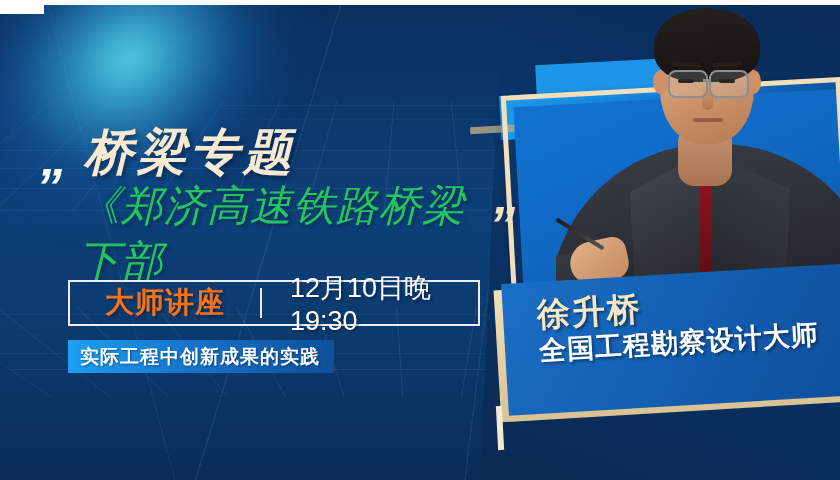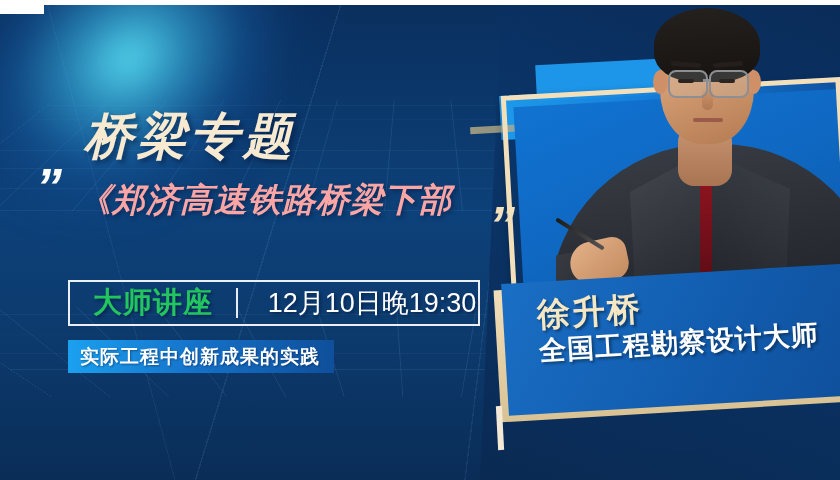--- a/index.html
+++ b/index.html
@@ -202,58 +202,58 @@
   }
   .name-sub{
     font-size:27px;font-weight:700;letter-spacing:1px;
     color:#ffffff;
     text-shadow:2px 2px 3px rgba(0,0,0,.42);
     line-height:1.2;margin-top:2px;
   }
 
   
   .maintitle{
-    position:absolute;left:84px;top:104px;
+    position:absolute;left:84px;top:120px;
     font-size:49px;font-weight:700;font-style:italic;
     letter-spacing:4px;
     color:#f7ead0;
     text-shadow:3px 3px 5px rgba(0,20,55,.55);
     white-space:nowrap;
   }
   .quote-open{
     position:absolute;left:36px;top:172px;
     font-size:52px;font-weight:900;font-style:italic;
     color:#ffffff;line-height:.6;letter-spacing:-4px;
   }
   .quote-close{
     position:absolute;left:489px;top:210px;
     font-size:52px;font-weight:900;font-style:italic;
     color:#f3e1bc;line-height:.6;letter-spacing:-4px;
   }
   .booktitle{
     position:absolute;left:78px;top:178px;width:420px;
-    font-size:33px;font-weight:700;font-style:italic;
+    font-size:42px;font-weight:400;font-style:italic;
     letter-spacing:1px;line-height:1.32;
-    color:#fca5a5;
+    color:#22c55e;
     text-shadow:2px 2px 4px rgba(0,20,55,.5);
   }
 
   
   .lecture{
     position:absolute;left:68px;top:280px;
     width:412px;height:46px;
     border:2px solid rgba(255,255,255,.92);
     display:flex;align-items:center;
     box-sizing:border-box;
   }
   .lecture .cell-a{
-    width:166px;height:100%;
+    width:190px;height:100%;
     display:flex;align-items:center;justify-content:center;
     font-size:29px;font-weight:700;letter-spacing:1px;
-    color:#22c55e;
+    color:#f97316;
     text-shadow:2px 2px 3px rgba(0,20,55,.5);
   }
   .lecture .sep{width:2px;height:72%;background:rgba(255,255,255,.9);}
   .lecture .cell-b{
     flex:1;height:100%;
     display:flex;align-items:center;justify-content:center;
     font-size:27px;font-weight:400;letter-spacing:0px;
     color:#ffffff;
     text-shadow:2px 2px 3px rgba(0,20,55,.5);
     margin-left:28px;

